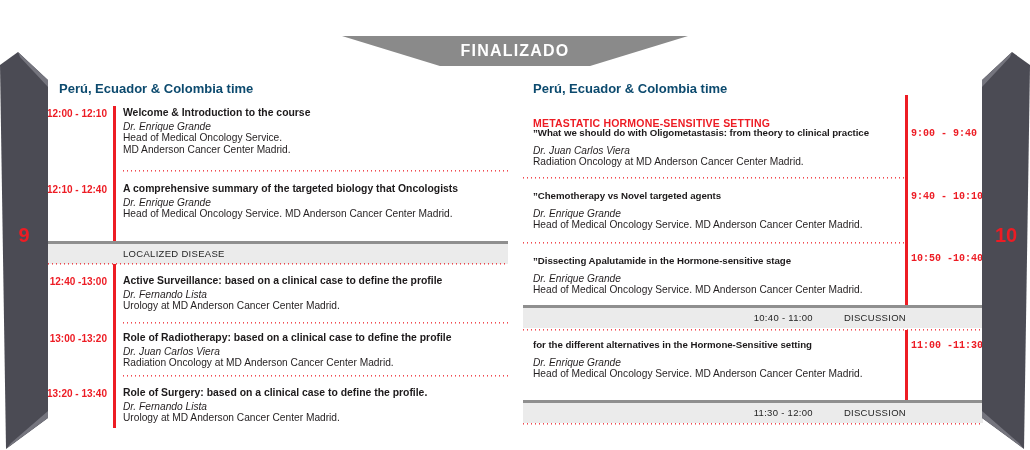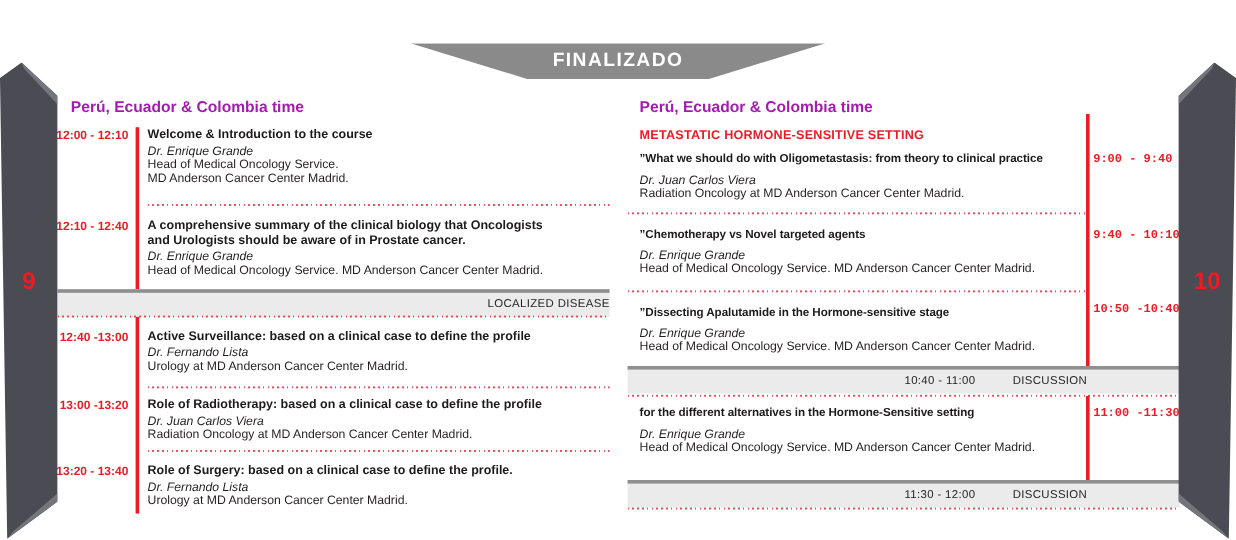--- a/index.html
+++ b/index.html
@@ -19,22 +19,22 @@
   .panel-left .bevel-top{clip-path:polygon(18px 52px,48px 80px,48px 87px,20px 57px);}
   .panel-left .bevel-bottom{clip-path:polygon(48px 411px,48px 418px,6px 449px,11px 443px);}
   .panel-right .bevel-top{clip-path:polygon(34px 52px,4px 80px,4px 87px,32px 57px);}
   .panel-right .bevel-bottom{clip-path:polygon(4px 411px,4px 418px,46px 449px,41px 443px);}
   .date-block{position:absolute;top:226px;width:48px;text-align:center;}
   .panel-left .date-block{left:0;}
   .panel-right .date-block{left:4px;}
   .date-day{font-size:20px;font-weight:bold;color:#ed1c24;line-height:19px;}
   .date-month,.date-year{font-size:13px;font-weight:bold;color:#ffffff;line-height:14.5px;margin-left:48px;}
   
-  .tz-header{position:absolute;top:81px;font-size:13px;font-weight:bold;color:#a21caf;white-space:nowrap;}
-  .section-header{position:absolute;left:533px;top:107px;font-size:10.5px;font-weight:bold;
+  .tz-header{position:absolute;top:81px;font-size:13px;font-weight:bold;color:#0c4a6e;white-space:nowrap;}
+  .section-header{position:absolute;left:533px;top:117px;font-size:10.5px;font-weight:bold;
           color:#ed1c24;letter-spacing:.2px;white-space:nowrap;}
   
   .vline{position:absolute;width:3px;background:#ed1c24;}
   
   .sess{position:absolute;left:0;top:0;width:0;height:0;}
   .time-l{position:absolute;left:46px;top:1px;width:61px;text-align:right;
           font-size:10px;font-weight:bold;color:#ed1c24;white-space:nowrap;}
   .time-r{position:absolute;left:911px;top:1px;width:64px;text-align:center;
           font-size:10px;font-weight:bold;color:#ed1c24;white-space:nowrap;font-family:Liberation Mono, monospace;}
   .content-l{position:absolute;left:123px;top:0;width:386px;}
@@ -43,21 +43,21 @@
   .content-r .title{font-size:9.7px;letter-spacing:-.05px;}
   .speaker{font-size:10.2px;font-style:italic;color:#231f20;line-height:11.4px;margin-top:2px;white-space:nowrap;}
   .content-r .speaker{margin-top:6px;}
   .affil{font-size:10.2px;color:#231f20;line-height:11.2px;white-space:nowrap;}
   
   .dotted{position:absolute;height:2px;
           background-image:repeating-linear-gradient(90deg,rgba(237,28,36,.8) 0 1.3px,transparent 1.3px 4px);
           background-position:0 0;background-size:100% 1.6px;background-repeat:no-repeat;}
   
   .band{position:absolute;height:23px;background:#ebebeb;border-top:3px solid #8f8f8f;
-          box-sizing:border-box;font-size:9.5px;color:#252525;line-height:19px;letter-spacing:.3px;text-align:right;}
+          box-sizing:border-box;font-size:9.5px;color:#252525;line-height:19px;letter-spacing:.3px;}
   .band-left{left:48px;width:460px;padding-left:75px;}
   .band-right{left:523px;width:460px;text-align:right;padding-right:77px;box-sizing:border-box;}
   .disc-label{margin-left:10px;padding-left:21px;}
 </style>
 </head>
 <body>
 
 <div class="poster">
 
   <div class="banner">
@@ -76,22 +76,21 @@
       <div class="speaker">Dr. Enrique Grande</div>
       <div class="affil">Head of Medical Oncology Service.</div>
       <div class="affil">MD Anderson Cancer Center Madrid.</div>
     </div>
   </div>
   <div class="dotted" style="left:123px;top:170px;width:385px"></div>
 
   <div class="sess" style="top:183px">
     <div class="time-l">12:10 - 12:40</div>
     <div class="content-l">
-      <div class="title">A comprehensive summary of the clinical biology that Oncologists</div>
-      <div class="title">and Urologists should be aware of in Prostate cancer.</div>
+      <div class="title">A comprehensive summary of the targeted biology that Oncologists</div>
       <div class="speaker">Dr. Enrique Grande</div>
       <div class="affil">Head of Medical Oncology Service. MD Anderson Cancer Center Madrid.</div>
     </div>
   </div>
 
   <div class="band band-left" style="top:241px">
     <span>LOCALIZED DISEASE</span>
   </div>
   <div class="dotted" style="left:48px;top:263px;width:460px"></div>
 

